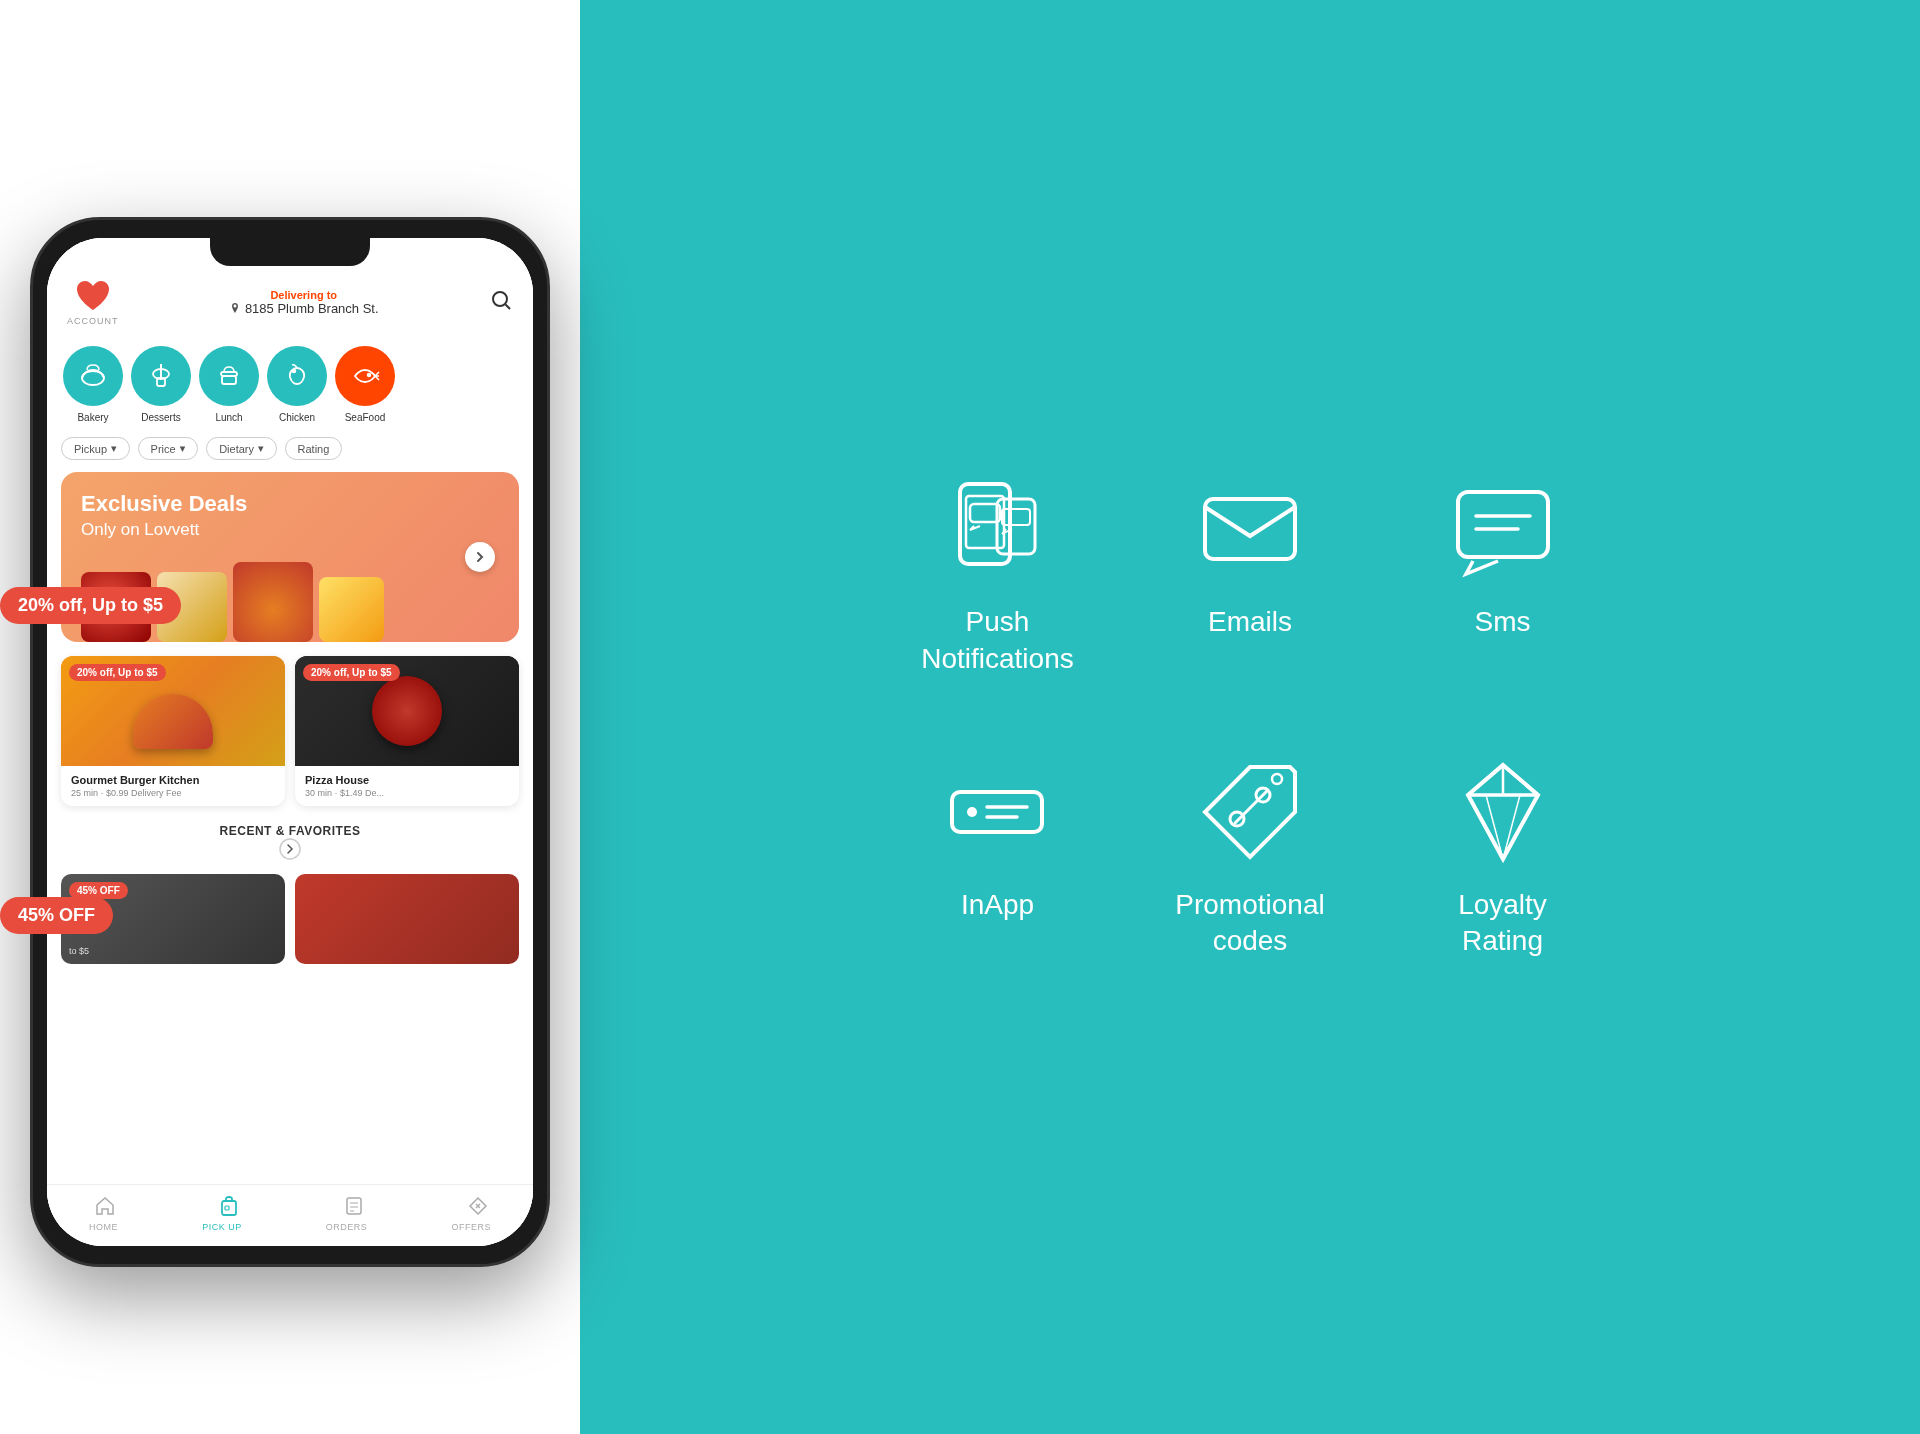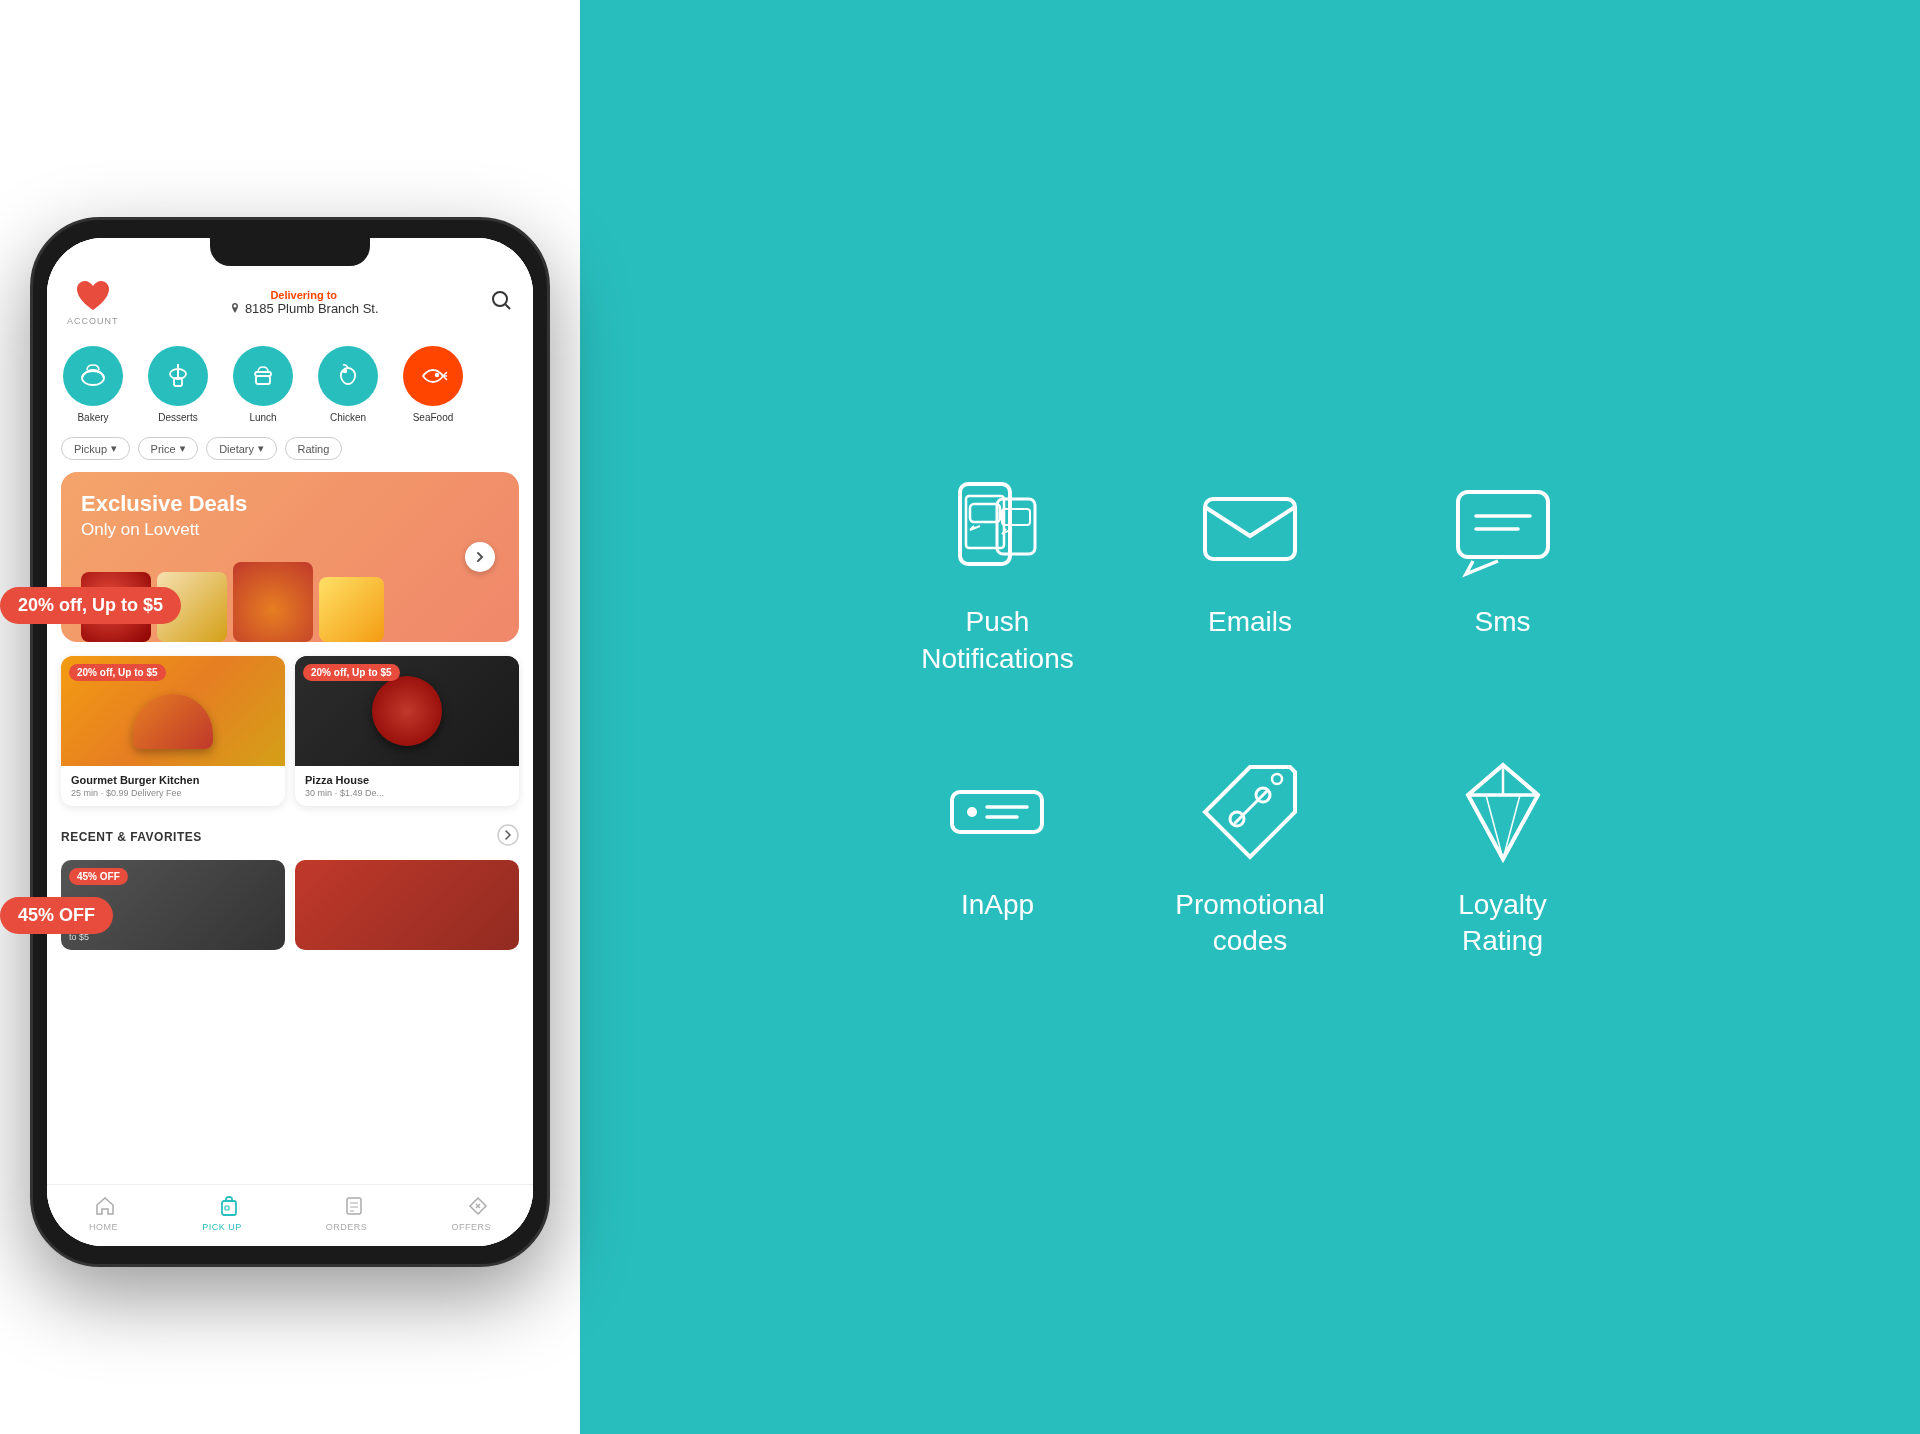--- a/index.html
+++ b/index.html
@@ -154,21 +154,21 @@
       color: #333;
       font-weight: 500;
       display: flex;
       align-items: center;
       gap: 4px;
     }
 
     
     .categories {
       display: flex;
-      gap: 25px;
+      gap: 8px;
       padding: 8px 16px;
       overflow: hidden;
     }
 
     .category-item {
       display: flex;
       flex-direction: column;
       align-items: center;
       gap: 6px;
       min-width: 60px;
@@ -331,20 +331,21 @@
       color: #888;
       margin-top: 2px;
     }
 
     
     .section-header {
       display: flex;
       justify-content: space-between;
       align-items: center;
       padding: 10px 14px 6px;
+      flex-direction: column;
     }
 
     .section-title {
       font-size: 12px;
       font-weight: 700;
       color: #333;
       letter-spacing: 0.5px;
     }
 
     .recent-cards {

